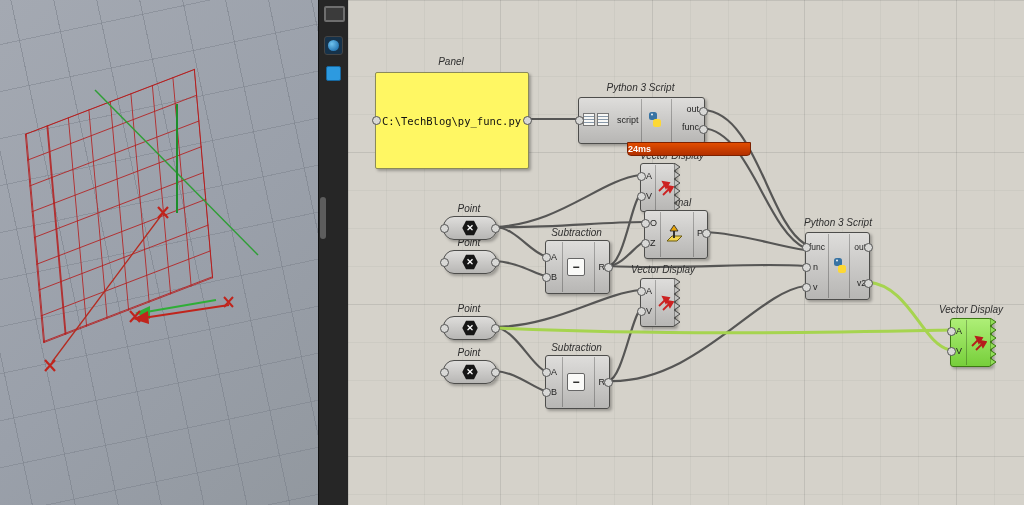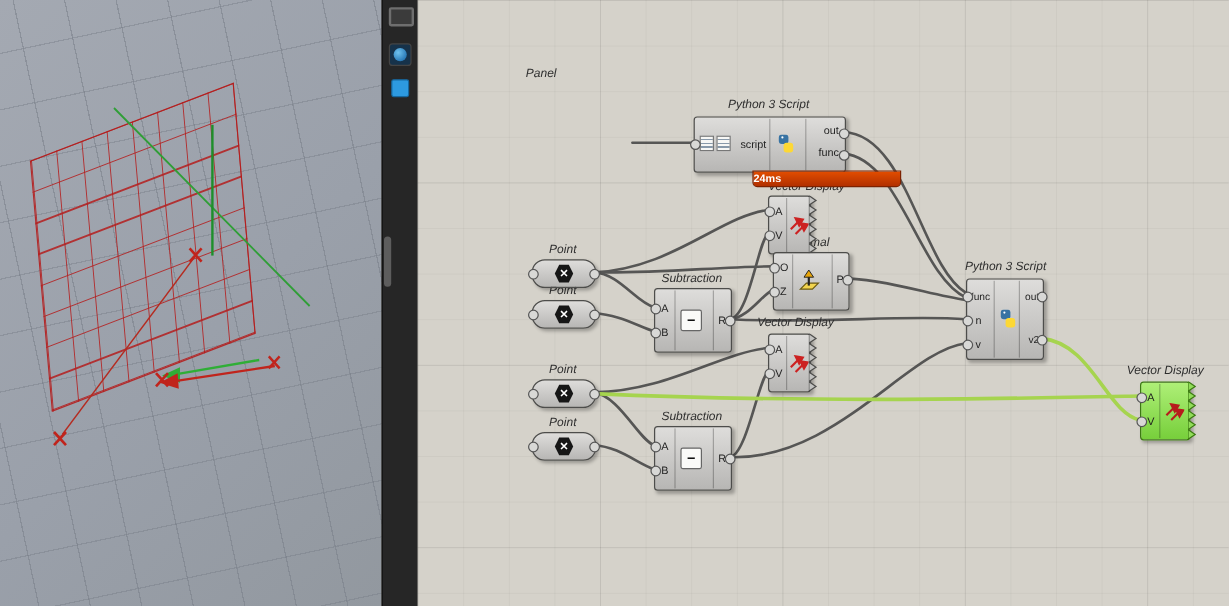--- a/index.html
+++ b/index.html
@@ -131,20 +131,25 @@
     <div class="gh-label" style="left:95px;top:203px;width:52px">Point</div>
     <div class="gh-label" style="left:95px;top:237px;width:52px">Point</div>
     <div class="gh-label" style="left:197px;top:227px;width:63px">Subtraction</div>
     <div class="gh-label" style="left:270px;top:264px;width:90px">Vector Display</div>
     <div class="gh-label" style="left:95px;top:303px;width:52px">Point</div>
     <div class="gh-label" style="left:95px;top:347px;width:52px">Point</div>
     <div class="gh-label" style="left:197px;top:342px;width:63px">Subtraction</div>
     <div class="gh-label" style="left:445px;top:217px;width:90px">Python 3 Script</div>
     <div class="gh-label" style="left:575px;top:304px;width:96px">Vector Display</div>
 
+    <div class="comp" style="left:27px;top:72px;width:152px;height:95px;background:#fff763;border-color:#8a8a5a;border-radius:2px;">
+      <div style="position:absolute;inset:0;display:flex;align-items:center;padding-left:6px;font:10.5px 'DejaVu Sans Mono',monospace;color:#111;">C:\TechBlog\py_func.py</div>
+      <span class="nub" style="left:-4px;top:43px"></span>
+      <span class="nub" style="right:-4px;top:43px"></span>
+    </div>
 
     <div class="comp" style="left:230px;top:97px;width:125px;height:45px">
       <div style="position:absolute;left:4px;top:15px;display:flex;align-items:center;">
         <span class="mini-icon"></span>
         <span class="mini-icon"></span>
         <span class="pname" style="position:static;margin-left:6px;">script</span>
       </div>
       <div class="vsep" style="left:62px"></div>
       <svg style="position:absolute;left:67px;top:14px" width="18" height="16">
         <rect x="3" y="0" width="8" height="8" rx="2.5" fill="#3873a3"></rect>

